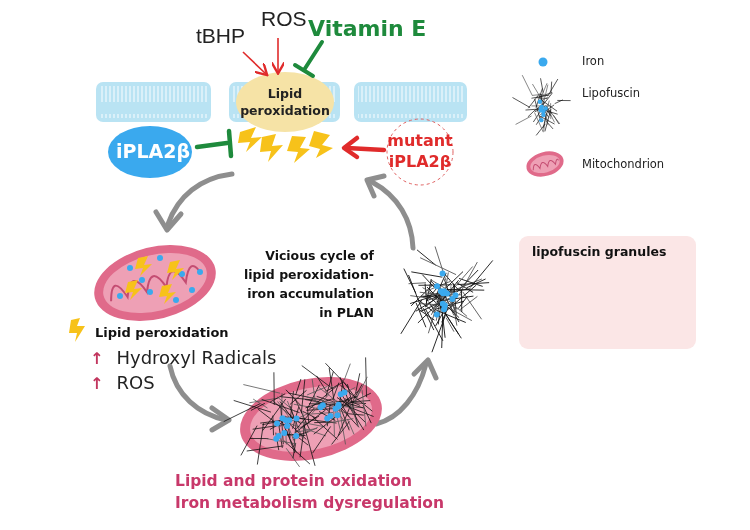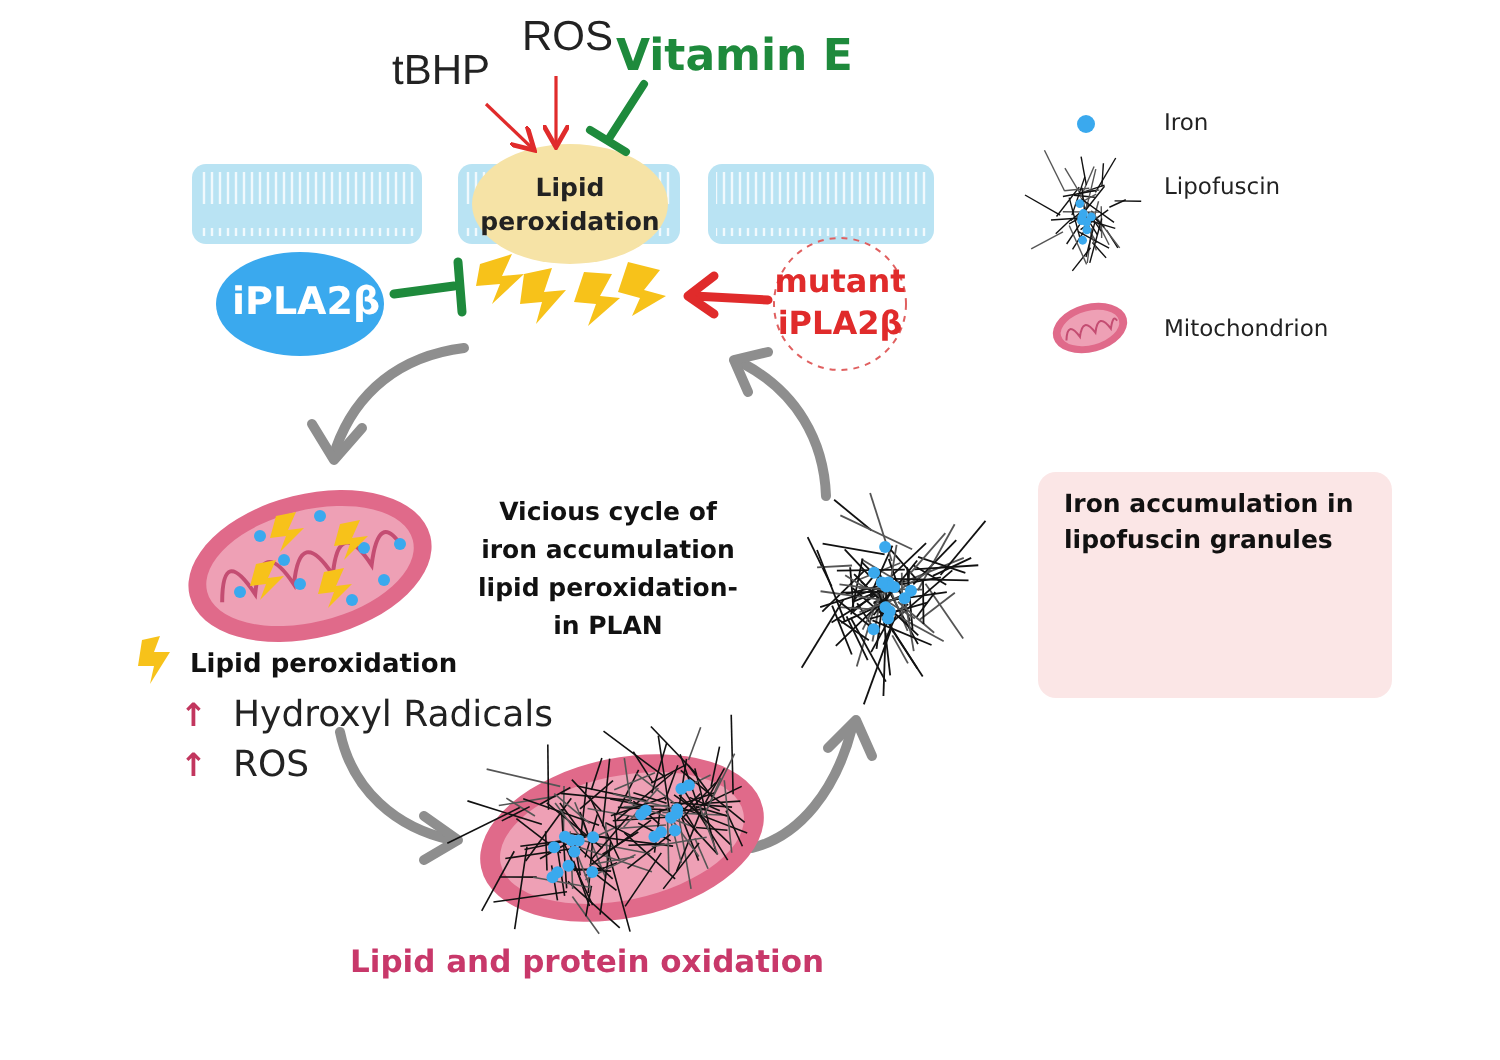--- a/index.html
+++ b/index.html
@@ -7,21 +7,21 @@
            font-family: "DejaVu Sans", "Liberation Sans", sans-serif; }
     .abs { position: absolute; }
     .txt { white-space: nowrap; }
     #diagram { position: absolute; left: 0; top: 0; }
 
     .lbl-trigger { font-size: 21px; color: #222; font-family: "Liberation Sans", sans-serif; }
     .lbl-vitamin { font-size: 22px; font-weight: bold; color: #1e8a3c; }
     .lbl-lipid-center { font-size: 12.5px; font-weight: bold; color: #222; text-align: center; line-height: 17px; }
     .lbl-ipla { font-size: 19px; font-weight: bold; color: #ffffff; }
     .lbl-mutant { font-size: 16px; font-weight: bold; color: #e02b2b; text-align: center; line-height: 21px; }
-    .lbl-cycle { font-size: 12.5px; font-weight: bold; color: #111; text-align: center; line-height: 19px; }
+    .lbl-cycle { font-size: 12.5px; font-weight: bold; color: #111; text-align: right; line-height: 19px; }
     .lbl-legend { font-size: 11.5px; color: #222; text-align: center; }
     .lbl-lp { font-size: 13px; font-weight: bold; color: #111; }
     .lbl-effect { font-size: 18px; color: #222; }
     .up-arrow { font-size: 16px; color: #c2365e; font-weight: bold; }
     .lbl-bottom { font-size: 15.5px; font-weight: bold; color: #c8386a; text-align: left; line-height: 22px; }
 
     #infobox { position: absolute; left: 519px; top: 236px; width: 177px; height: 113px;
                background: #fbe6e6; border-radius: 9px; box-sizing: border-box; padding: 7px 0 0 13px; }
     #infobox .title { font-size: 12.5px; font-weight: bold; color: #111; line-height: 18px; }
     #infobox ul { list-style: none; margin: 5px 0 0 0; padding: 0; }
@@ -476,39 +476,39 @@
 
 <div class="abs txt lbl-ipla" style="left:116px; top:140px;">iPLA2β</div>
 
 <div class="abs lbl-mutant" style="left:382px; top:130px; width:76px;">
   <div>mutant</div>
   <div>iPLA2β</div>
 </div>
 
 <div class="abs lbl-cycle" style="left:234px; top:246px; width:140px;">
   <div>Vicious cycle of</div>
+  <div>lipid peroxidation-</div>
   <div>iron accumulation</div>
-  <div>lipid peroxidation-</div>
   <div>in PLAN</div>
 </div>
 
 <div class="abs txt lbl-lp" style="left:95px; top:325px;">Lipid peroxidation</div>
 <div class="abs txt" style="left:90px; top:347px;">
   <span class="up-arrow">↑</span>
   <span class="lbl-effect" style="margin-left:8px;">Hydroxyl Radicals</span>
 </div>
 <div class="abs txt" style="left:90px; top:372px;">
   <span class="up-arrow">↑</span>
   <span class="lbl-effect" style="margin-left:8px;">ROS</span>
 </div>
 
 <div class="abs lbl-bottom" style="left:175px; top:470px; width:300px;">
   <div>Lipid and protein oxidation</div>
+  <div>Iron metabolism dysregulation</div>
 </div>
 
 <div class="abs txt lbl-legend" style="left:582px; top:54px;">Iron</div>
 <div class="abs txt lbl-legend" style="left:582px; top:86px;">Lipofuscin</div>
 <div class="abs txt lbl-legend" style="left:582px; top:157px;">Mitochondrion</div>
 
 <div id="infobox">
-  <div class="title">Iron accumulation in</div>
   <div class="title">lipofuscin granules</div>
 </div>
 
 </body></html>

